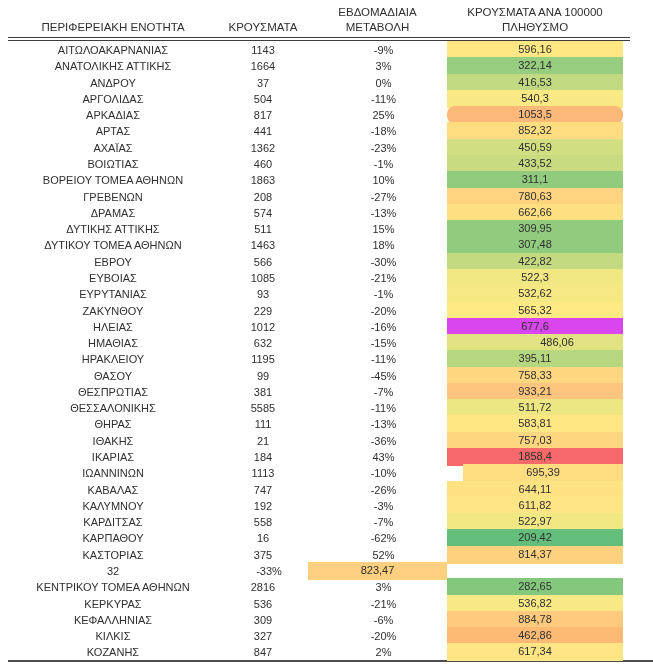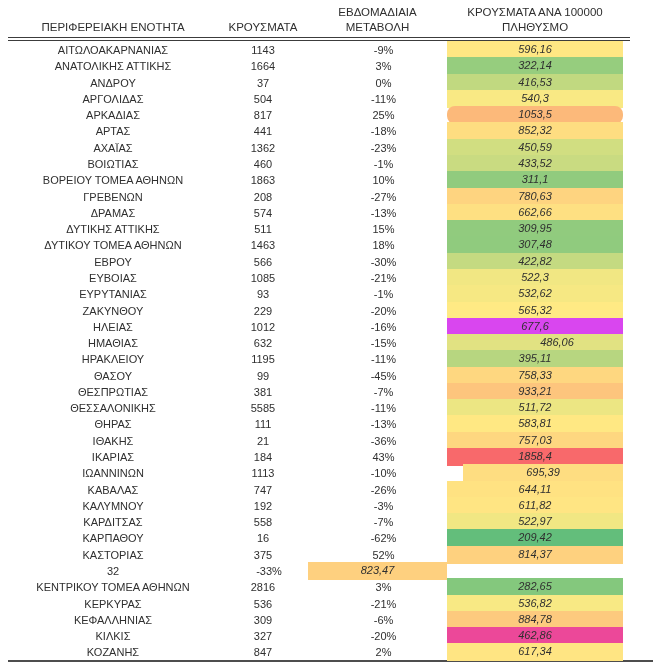--- a/index.html
+++ b/index.html
@@ -44,21 +44,21 @@
   
   .tr { height: 16.29px; align-items: center; }
   .td {
     font-size: 11px;
     text-align: center;
     white-space: nowrap;
     line-height: 16px;
     overflow: visible;
   }
   .td.change { padding-left: 12px; }
-  .td.per100k { height: 18px; line-height: 16.29px; font-style: italic; }
+  .td.per100k { height: 18px; line-height: 16.29px; }
   .bottom-border {
     width: 645px;
     border-top: 2px solid #4d4d4d;
     margin-top: 0px;
   }
 </style>
 </head>
 <body>
 
 <div class="page">
@@ -332,21 +332,21 @@
     <div class="td region">ΚΕΦΑΛΛΗΝΙΑΣ</div>
     <div class="td cases">309</div>
     <div class="td change">-6%</div>
     <div class="td per100k" style="background-color: rgb(253, 202, 126); text-align: center;">884,78</div>
   </div>
 
   <div class="tr grid-row">
     <div class="td region">ΚΙΛΚΙΣ</div>
     <div class="td cases">327</div>
     <div class="td change">-20%</div>
-    <div class="td per100k" style="background-color: #ec4899;">462,86</div>
+    <div class="td per100k" style="background-color: #fdba74;">462,86</div>
   </div>
 
   <div class="tr grid-row">
     <div class="td region">ΚΟΖΑΝΗΣ</div>
     <div class="td cases">847</div>
     <div class="td change">2%</div>
     <div class="td per100k" style="background-color: rgb(255, 229, 131);">617,34</div>
   </div>
 </div>
 

